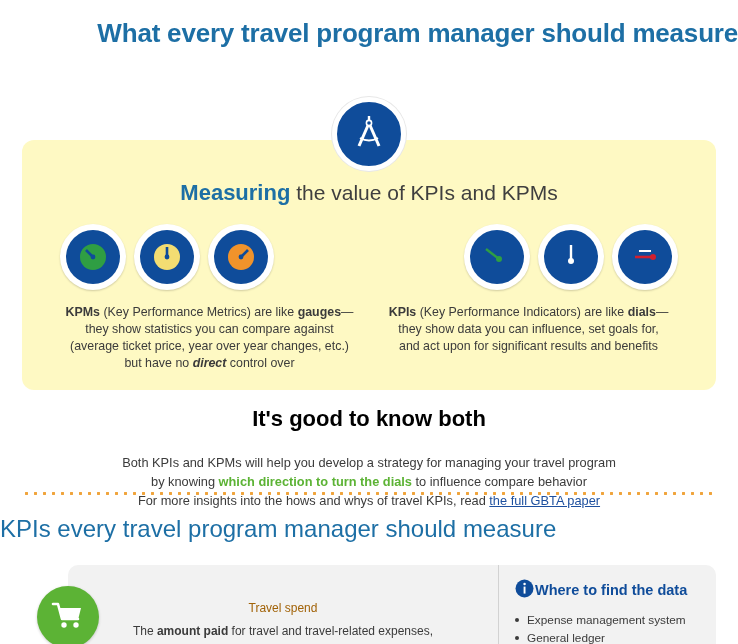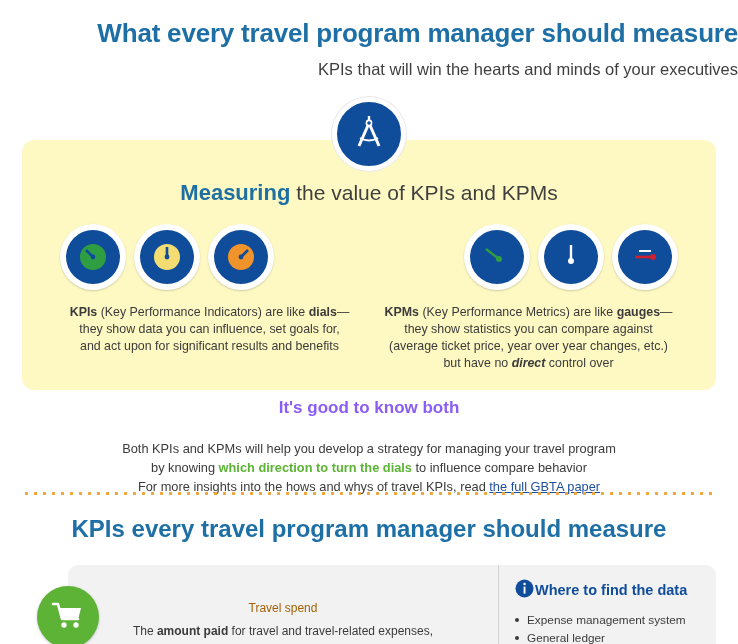--- a/index.html
+++ b/index.html
@@ -120,24 +120,24 @@
   .caption i { font-style: italic; font-weight: bold; }
 
   
   .know-both {
     position: absolute;
     top: 398px;
     left: 0; right: 0;
     text-align: center;
   }
   .know-both h3 {
-    margin: 0;
-    font-size: 17px;
+    margin: 8px;
+    font-size: 22px;
     font-weight: bold;
-    color: #8b5cf6;
+    color: #000000;
   }
   .know-both p {
     margin: 21px 0 0 0;
     font-size: 12.8px;
     line-height: 19px;
     color: #3b3b3b;
   }
   .green-bold { color: #5cb335; font-weight: bold; }
   .link {
     color: #1d4f9e;
@@ -154,23 +154,22 @@
     background-image: radial-gradient(circle, #f0a43c 1.4px, rgba(0,0,0,0) 1.6px);
     background-size: 9px 3px;
     background-repeat: repeat-x;
   }
 
   
   .section2-title {
     position: absolute;
     top: 515px;
     left: 0; right: 0;
-    text-align: center;
     font-size: 24px;
-    font-weight: bold;
+    font-weight: normal;
     color: #1d6fa5;
   }
 
   .card {
     position: absolute;
     top: 565px;
     left: 68px;
     width: 648px;
     height: 90px;
     background: #f2f2f2;
@@ -247,21 +246,20 @@
     box-shadow: 0 1px 3px rgba(0,0,0,0.2);
   }
 </style>
 </head>
 <body>
 
 <div class="page">
 
   <div class="header">
     <h1 class="main-title">What every travel program manager should measure</h1>
-    <p class="subtitle">KPIs that will win the hearts and minds of your executives</p>
   </div>
 
   <div class="badge-wrap">
     <div class="badge">
       <span>
         <svg width="44" height="44" viewBox="0 0 44 44">
           <line x1="22" y1="6" x2="22" y2="16" stroke="#ffffff" stroke-width="2.4"></line>
           <line x1="22" y1="13" x2="12" y2="36" stroke="#ffffff" stroke-width="3"></line>
           <line x1="22" y1="13" x2="32" y2="36" stroke="#ffffff" stroke-width="3"></line>
           <path d="M13 28 Q22 33 31 28" stroke="#ffffff" stroke-width="2" fill="none"></path>
@@ -332,29 +330,29 @@
               <circle cx="28" cy="20" r="3" fill="#d0202f"></circle>
               <line x1="14" y1="14" x2="26" y2="14" stroke="#ffffff" stroke-width="2"></line>
             </svg>
           </div>
         </div>
       </div>
     </div>
 
     <div class="caption-row">
       <div class="caption">
-        <b>KPIs</b><span> (Key Performance Indicators) are like </span><b>dials</b><span>—</span><br>
-        <span>they show data you can influence, set goals for,</span><br>
-        <span>and act upon for significant results and benefits</span>
-      </div>
-      <div class="caption">
         <b>KPMs</b><span> (Key Performance Metrics) are like </span><b>gauges</b><span>—</span><br>
         <span>they show statistics you can compare against</span><br>
         <span>(average ticket price, year over year changes, etc.)</span><br>
         <span>but have no </span><i>direct</i><span> control over</span>
+      </div>
+      <div class="caption">
+        <b>KPIs</b><span> (Key Performance Indicators) are like </span><b>dials</b><span>—</span><br>
+        <span>they show data you can influence, set goals for,</span><br>
+        <span>and act upon for significant results and benefits</span>
       </div>
     </div>
   </div>
 
   <div class="know-both">
     <h3>It's good to know both</h3>
     <p>
       <span>Both KPIs and KPMs will help you develop a strategy for managing your travel program</span><br>
       <span>by knowing </span><span class="green-bold">which direction to turn the dials</span><span> to influence compare behavior</span><br>
       <span>For more insights into the hows and whys of travel KPIs, read </span><a class="link" href="#">the full GBTA paper</a>

